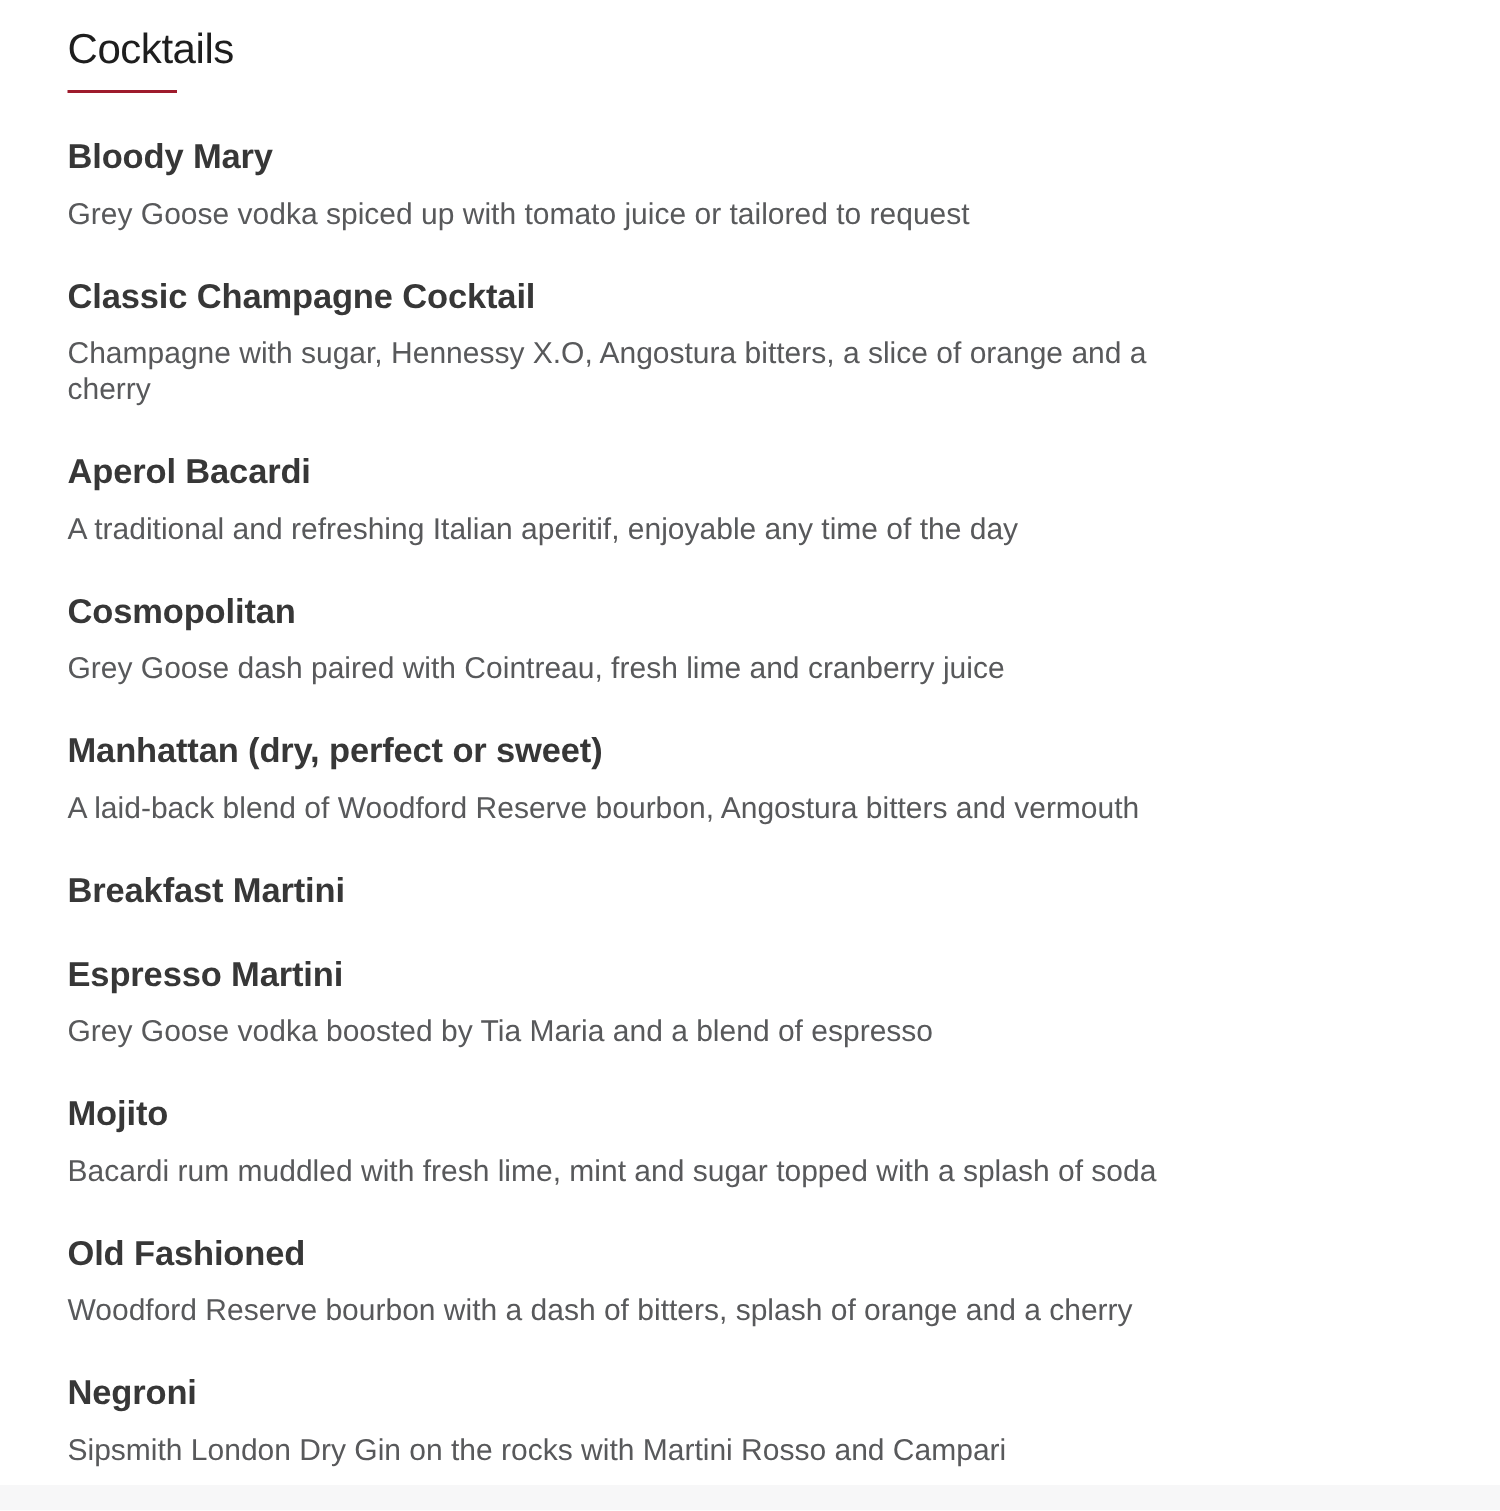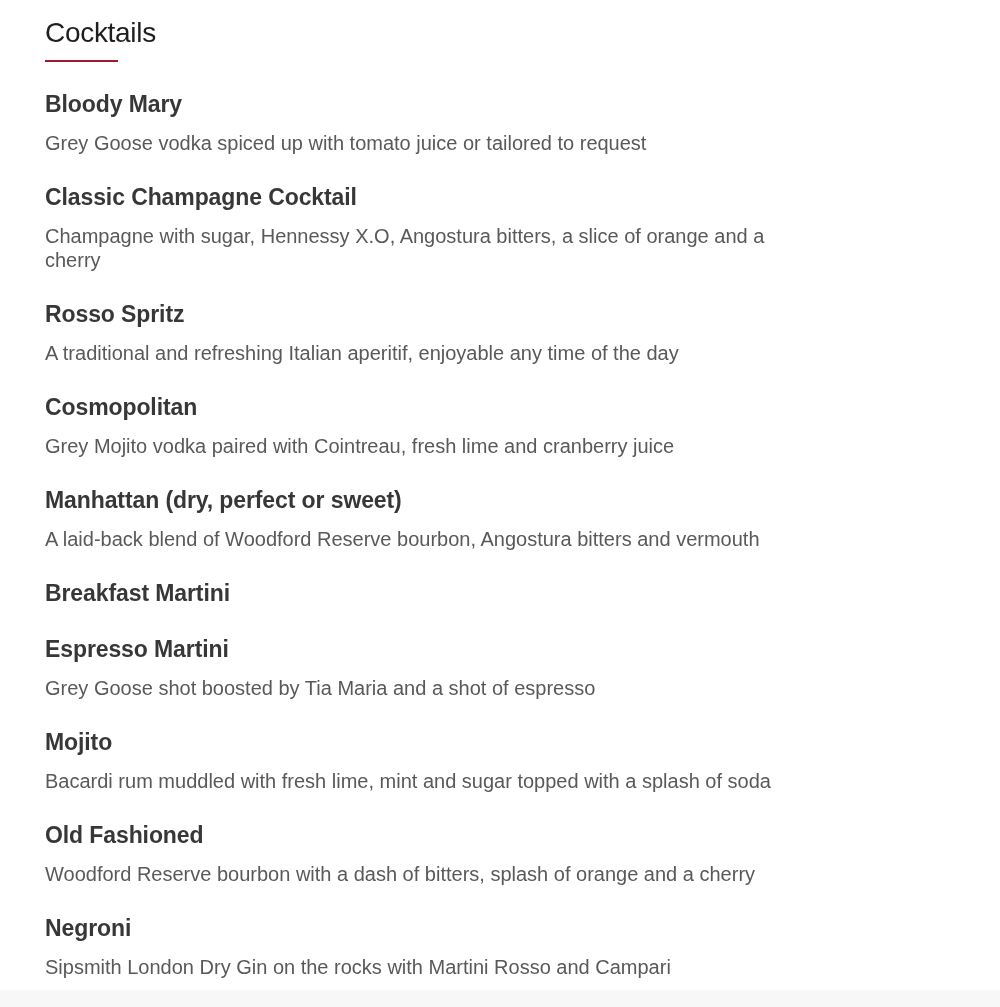--- a/index.html
+++ b/index.html
@@ -72,41 +72,41 @@
     <h3 class="item-name">Bloody Mary</h3>
     <p class="item-desc">Grey Goose vodka spiced up with tomato juice or tailored to request</p>
   </div>
 
   <div class="menu-item">
     <h3 class="item-name">Classic Champagne Cocktail</h3>
     <p class="item-desc">Champagne with sugar, Hennessy X.O, Angostura bitters, a slice of orange and a cherry</p>
   </div>
 
   <div class="menu-item">
-    <h3 class="item-name">Rosso Spritz</h3>
+    <h3 class="item-name">Aperol Bacardi</h3>
     <p class="item-desc">A traditional and refreshing Italian aperitif, enjoyable any time of the day</p>
   </div>
 
   <div class="menu-item">
     <h3 class="item-name">Cosmopolitan</h3>
-    <p class="item-desc">Grey Mojito vodka paired with Cointreau, fresh lime and cranberry juice</p>
+    <p class="item-desc">Grey Goose dash paired with Cointreau, fresh lime and cranberry juice</p>
   </div>
 
   <div class="menu-item">
     <h3 class="item-name">Manhattan (dry, perfect or sweet)</h3>
     <p class="item-desc">A laid-back blend of Woodford Reserve bourbon, Angostura bitters and vermouth</p>
   </div>
 
   <div class="menu-item">
     <h3 class="item-name">Breakfast Martini</h3>
   </div>
 
   <div class="menu-item">
     <h3 class="item-name">Espresso Martini</h3>
-    <p class="item-desc">Grey Goose shot boosted by Tia Maria and a shot of espresso</p>
+    <p class="item-desc">Grey Goose vodka boosted by Tia Maria and a blend of espresso</p>
   </div>
 
   <div class="menu-item">
     <h3 class="item-name">Mojito</h3>
     <p class="item-desc">Bacardi rum muddled with fresh lime, mint and sugar topped with a splash of soda</p>
   </div>
 
   <div class="menu-item">
     <h3 class="item-name">Old Fashioned</h3>
     <p class="item-desc">Woodford Reserve bourbon with a dash of bitters, splash of orange and a cherry</p>

